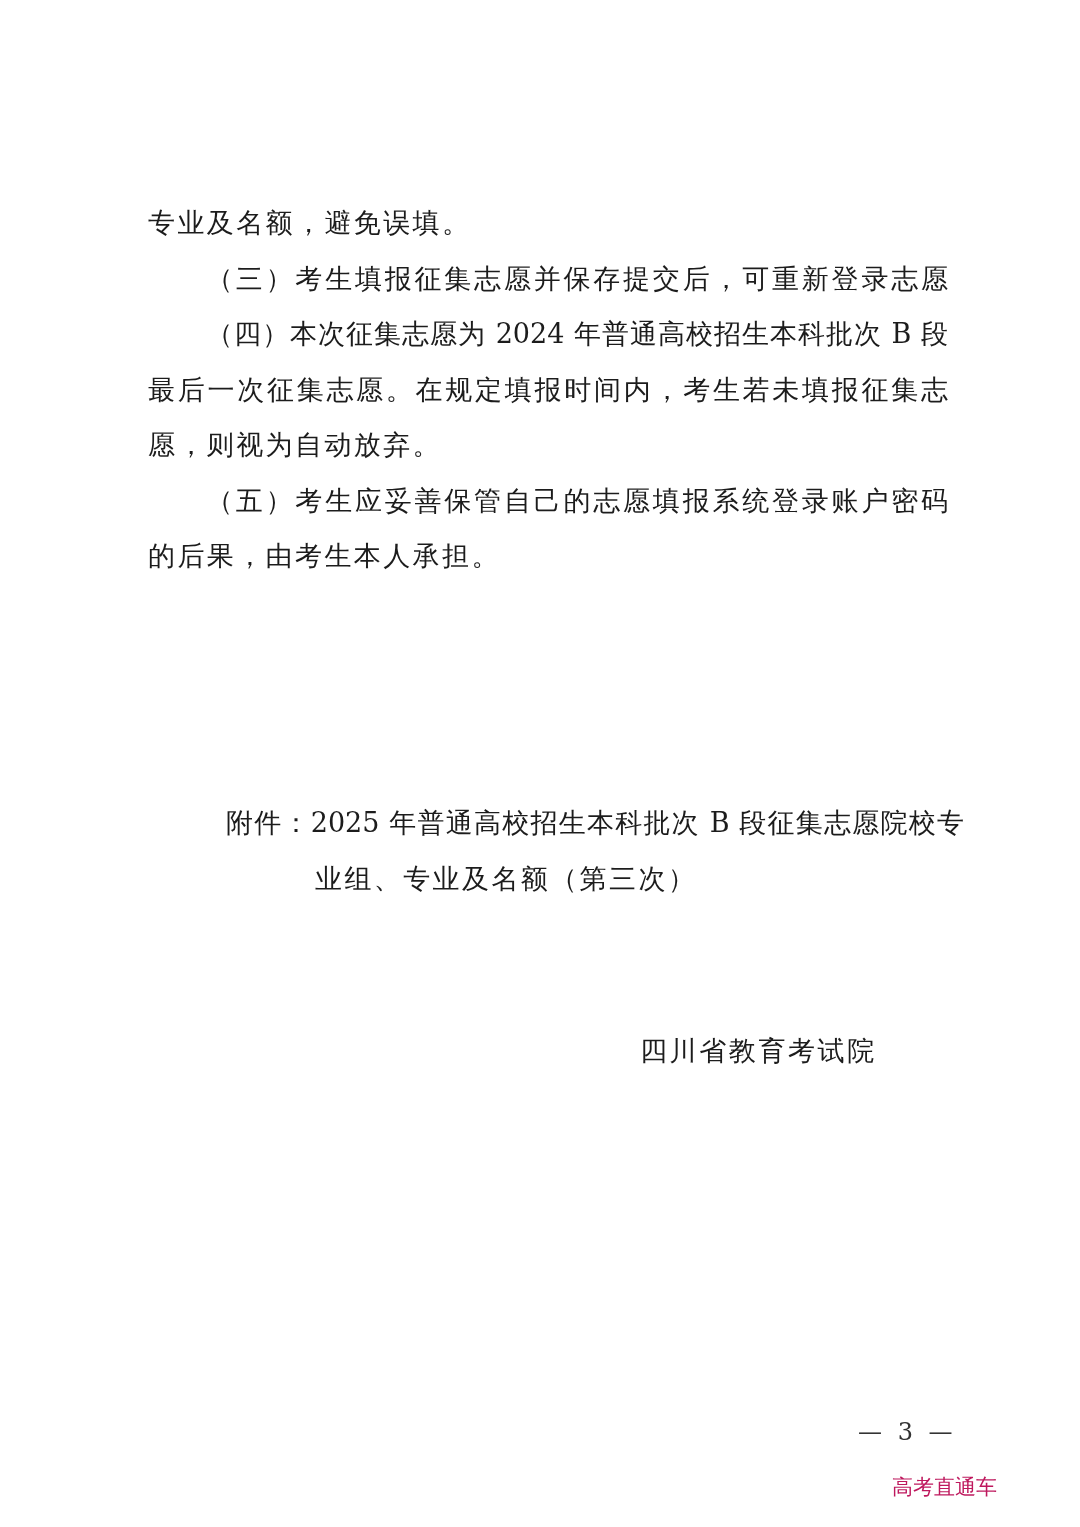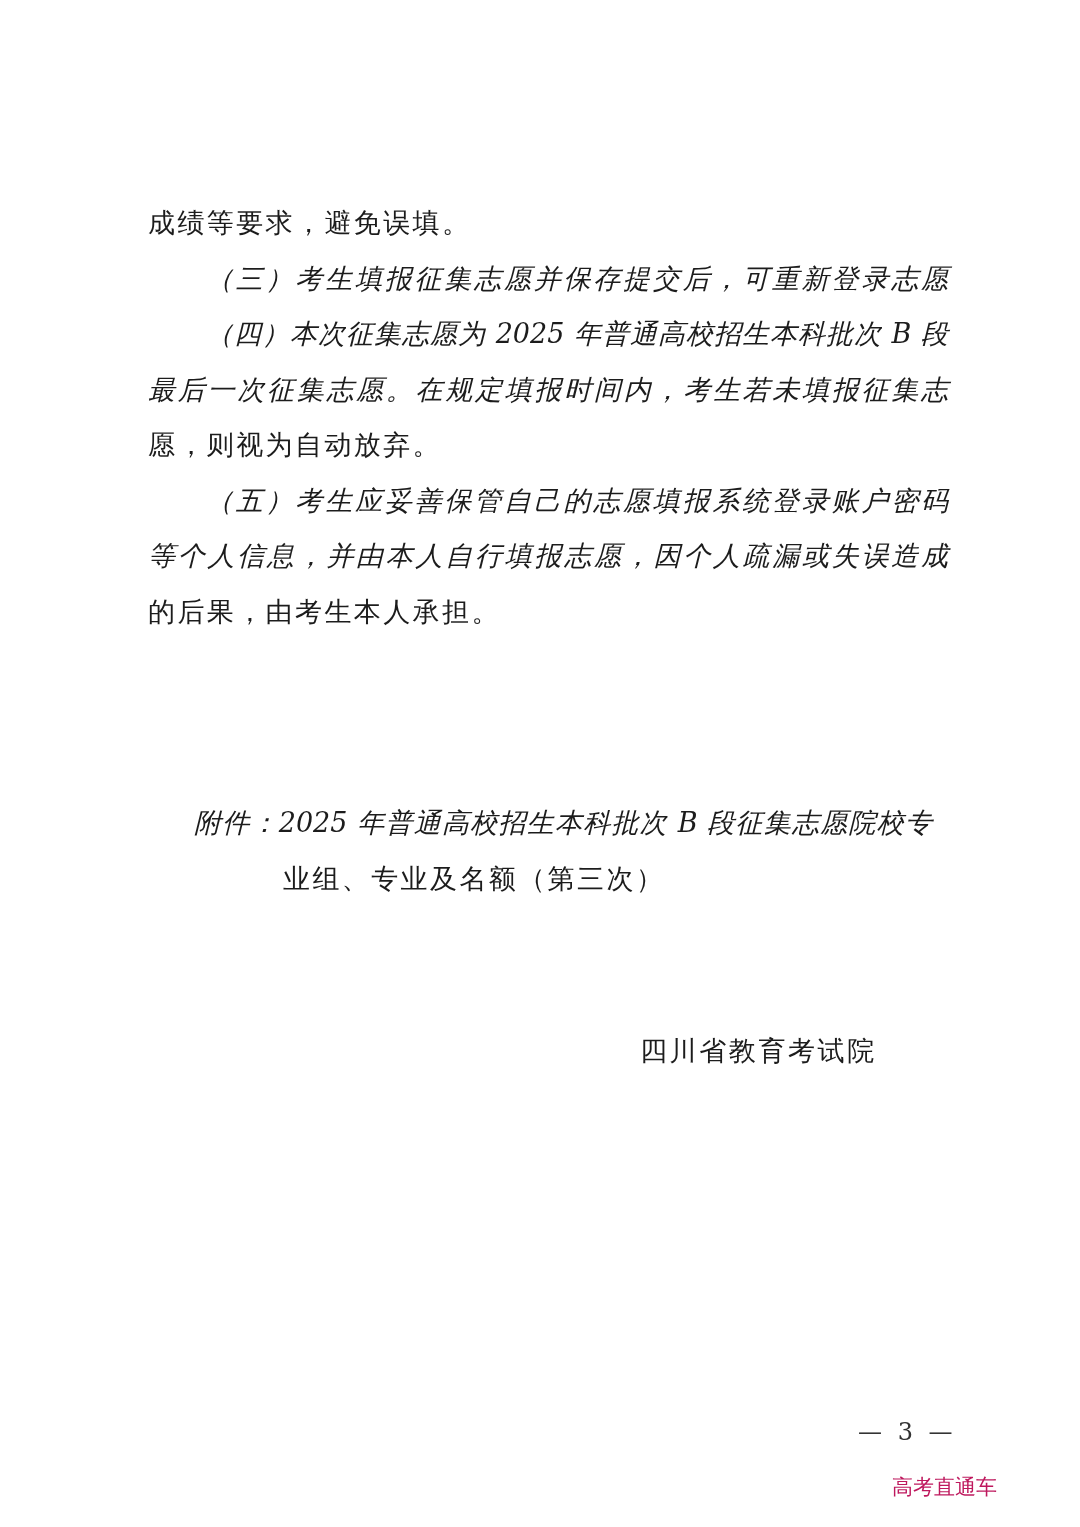--- a/index.html
+++ b/index.html
@@ -32,26 +32,25 @@
       height: 55.5px;
       line-height: 46px;
       font-size: 27px;
       letter-spacing: 2.4px;
       white-space: nowrap;
     }
     .line.justify {
       text-align: justify;
       text-align-last: justify;
       letter-spacing: 0;
-      font-style: italic;
     }
     .indent { padding-left: 58px; }
     .attachment {
       position: absolute;
-      left: 194px;
+      left: 226px;
       top: 800px;
       width: 738px;
     }
     .attachment .line { height: 56px; }
     .attachment .cont { padding-left: 89px; }
     .signature {
       position: absolute;
       left: 640px;
       top: 1017px;
       width: 240px;
@@ -91,30 +90,29 @@
       white-space: nowrap;
     }
   </style>
 </head>
 <body>
 
 <div class="page">
 
   <div class="body-text">
 
-    <div class="line">成绩等要求，避免误填。</div>
+    <div class="line">专业及名额，避免误填。</div>
 
     <div class="line justify indent">（三）考生填报征集志愿并保存提交后，可重新登录志愿</div>
 
-    <div class="line justify indent">（四）本次征集志愿为 2025 年普通高校招生本科批次 B 段</div>
+    <div class="line justify indent">（四）本次征集志愿为 2024 年普通高校招生本科批次 B 段</div>
     <div class="line justify">最后一次征集志愿。在规定填报时间内，考生若未填报征集志</div>
     <div class="line">愿，则视为自动放弃。</div>
 
     <div class="line justify indent">（五）考生应妥善保管自己的志愿填报系统登录账户密码</div>
-    <div class="line justify">等个人信息，并由本人自行填报志愿，因个人疏漏或失误造成</div>
     <div class="line">的后果，由考生本人承担。</div>
 
   </div>
 
   <div class="attachment">
     <div class="line justify">附件：2025 年普通高校招生本科批次 B 段征集志愿院校专</div>
     <div class="line cont">业组、专业及名额（第三次）</div>
   </div>
 
   <div class="signature">

